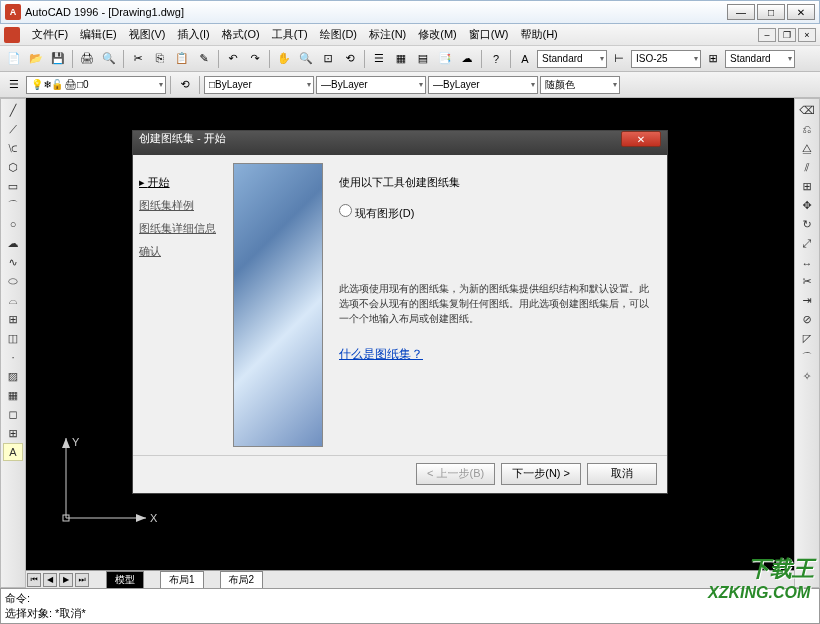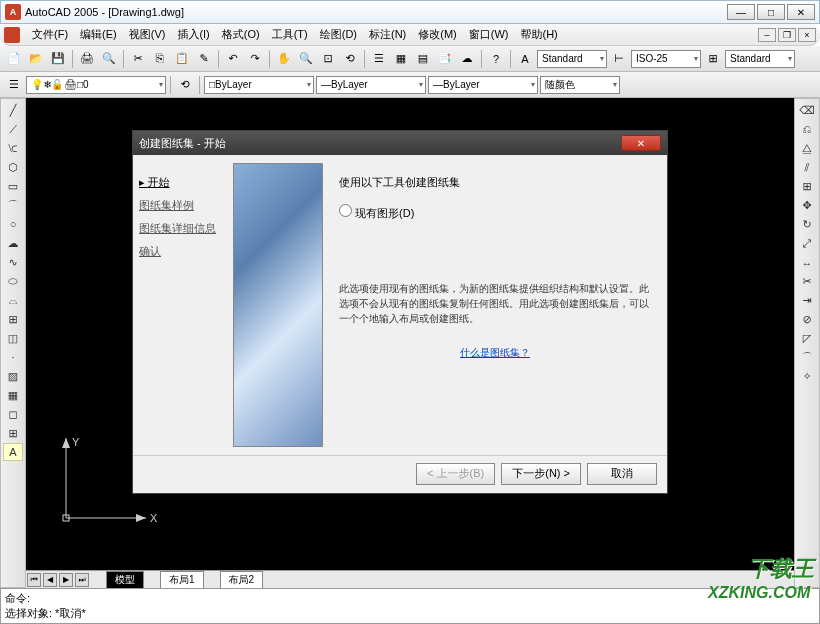--- a/index.html
+++ b/index.html
@@ -3,21 +3,21 @@
 <meta charset="utf-8">
 <style>
 * { margin: 0; padding: 0; box-sizing: border-box; font-family: "Microsoft YaHei", SimSun, Arial, sans-serif; }
 body { width: 820px; height: 624px; background: #fff; overflow: hidden; position: relative; }
 
 .titlebar { height: 24px; background: linear-gradient(#fff,#e8f0f8); border: 1px solid #a0b8d0; display: flex; align-items: center; padding: 0 4px; font-size: 11px; }
 .titlebar .icon { width: 16px; height: 16px; background: #c84028; margin-right: 4px; border-radius: 2px; display:flex;align-items:center;justify-content:center;color:#fff;font-size:9px;font-weight:bold; }
 .titlebar .spacer { flex: 1; }
 .winbtn { width: 28px; height: 16px; border: 1px solid #888; background: linear-gradient(#fff,#ddd); margin-left: 2px; display: flex; align-items: center; justify-content: center; font-size: 10px; cursor: pointer; }
 
-.menubar { height: 22px; background: linear-gradient(#f8f8f8,#e8e8e8); border-bottom: 1px solid #ccc; display: flex; align-items: center; padding: 0 4px; font-size: 11px; border-radius: 11px; }
+.menubar { height: 22px; background: linear-gradient(#f8f8f8,#e8e8e8); border-bottom: 1px solid #ccc; display: flex; align-items: center; padding: 0 4px; font-size: 11px; }
 .menubar .mdibtn { width:16px;height:16px;background:#c84028;border-radius:2px;margin-right:6px; }
 .menubar span { padding: 2px 6px; cursor: pointer; }
 .menubar .mdi-controls { margin-left:auto; display:flex; gap:2px; }
 .menubar .mdi-controls div { width:18px;height:14px;border:1px solid #999;background:#eee;font-size:9px;display:flex;align-items:center;justify-content:center;cursor:pointer; }
 
 .toolbar { height: 26px; background: linear-gradient(#f4f4f4,#e0e0e0); border-bottom: 1px solid #bbb; display: flex; align-items: center; padding: 0 4px; gap: 2px; font-size: 10px; }
 .tbtn { width: 20px; height: 20px; border: 1px solid transparent; display: flex; align-items: center; justify-content: center; cursor: pointer; font-size: 11px; }
 .sep { width: 1px; height: 18px; background: #aaa; margin: 0 2px; }
 .combo { height: 18px; border: 1px solid #888; background: #fff; padding: 0 14px 0 4px; position: relative; font-size: 10px; display: flex; align-items: center; min-width: 60px; }
 .combo::after { content: "▾"; position: absolute; right: 2px; font-size: 8px; color: #666; }
@@ -34,46 +34,46 @@
 
 .tabs { position: absolute; bottom: 0; left: 0; right: 0; height: 18px; background: #e8e8e8; display: flex; align-items: center; font-size: 10px; border-top: 1px solid #999; }
 .tabs .nav { width: 14px; height: 14px; border: 1px solid #888; background: #ddd; display: flex; align-items: center; justify-content: center; cursor: pointer; margin: 0 1px; font-size: 8px; }
 .tabs .tab { padding: 1px 8px; background: #fff; border: 1px solid #888; border-bottom: none; margin-left: 16px; cursor: pointer; }
 .tabs .tab.active { background: #000; color: #fff; }
 
 .cmdarea { height: 36px; background: #fff; border: 1px solid #999; padding: 2px 4px; font-size: 11px; font-family: SimSun, monospace; overflow: hidden; }
 
 
 .dialog { position: absolute; left: 132px; top: 130px; width: 536px; height: 364px; background: #f0f0f0; border: 1px solid #444; box-shadow: 3px 3px 8px rgba(0,0,0,0.4); }
-.dlg-title { height: 24px; background: linear-gradient(#555,#3a3a3a); color: #fff; display: flex; align-items: center; padding: 0 6px; font-size: 11px; }
+.dlg-title { height: 24px; background: linear-gradient(#555,#3a3a3a); color: #fff; display: flex; align-items: flex-start; padding: 0 6px; font-size: 11px; }
 .dlg-title .close { margin-left: auto; width: 40px; height: 16px; background: linear-gradient(#e06050,#c03020); border: 1px solid #803020; color: #fff; display: flex; align-items: center; justify-content: center; cursor: pointer; font-size: 10px; border-radius: 2px; }
 .dlg-body { display: flex; height: 300px; }
 .dlg-nav { width: 100px; padding: 16px 4px; font-size: 11px; }
 .dlg-nav div { padding: 4px 2px; color: #555; cursor: pointer; text-decoration: underline; }
 .dlg-nav .active { color: #000; }
 .dlg-nav .active::before { content: "▸ "; }
 .dlg-img { width: 90px; background: linear-gradient(135deg,#8bb0d8 0%,#5a80b0 30%,#d8e8f8 60%,#7090c0 100%); margin: 8px 0; border: 1px solid #888; }
 .dlg-main { flex: 1; padding: 20px 16px; font-size: 11px; }
 .dlg-main .heading { margin-bottom: 14px; }
 .dlg-main label { display: block; margin: 6px 0; cursor: pointer; }
 .dlg-main .desc { margin-top: 60px; font-size: 10px; color: #333; line-height: 1.5; }
-.dlg-main .link { margin-top: 20px; color: #0040c0; text-decoration: underline; cursor: pointer; font-size: 10px; text-align: center; }
+.dlg-main .link { margin-top: 20px; color: #0040c0; text-decoration: underline; cursor: pointer; font-size: 12px; }
 .dlg-btns { height: 36px; border-top: 1px solid #ccc; display: flex; justify-content: flex-end; align-items: center; padding: 0 10px; gap: 6px; }
 .dlg-btns button { padding: 2px 10px; font-size: 11px; border: 1px solid #888; background: linear-gradient(#fff,#e0e0e0); cursor: pointer; min-width: 70px; height: 22px; }
 .dlg-btns button:disabled { color: #999; }
 
 .watermark { position: absolute; right: 6px; bottom: 22px; font-size: 16px; font-weight: bold; font-style: italic; color: #2a8a2a; text-shadow: 1px 1px #fff; pointer-events: none; }
 .watermark .cn { color:#2a8a2a; font-size:22px;margin-left:40px; }
 </style>
 </head>
 <body>
 
 <div class="titlebar">
   <div class="icon">A</div>
-  <span>AutoCAD 2005 - [Drawing1.dwg]</span>
+  <span>AutoCAD 1996 - [Drawing1.dwg]</span>
   <div class="spacer"></div>
   <div class="winbtn">—</div>
   <div class="winbtn">□</div>
   <div class="winbtn">✕</div>
 </div>
 
 <div class="menubar">
   <div class="mdibtn"></div>
   <span>文件(F)</span>
   <span>编辑(E)</span>

